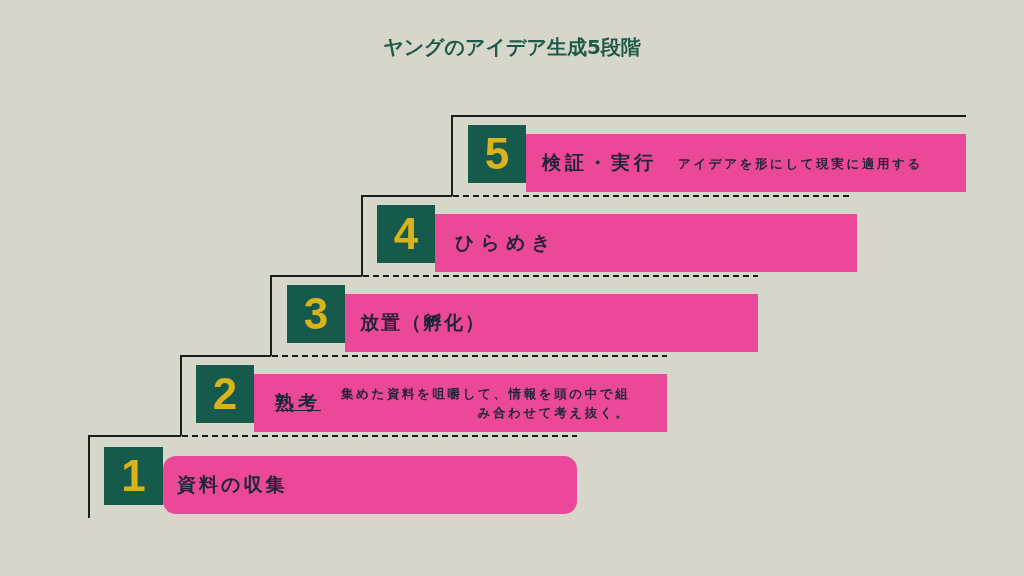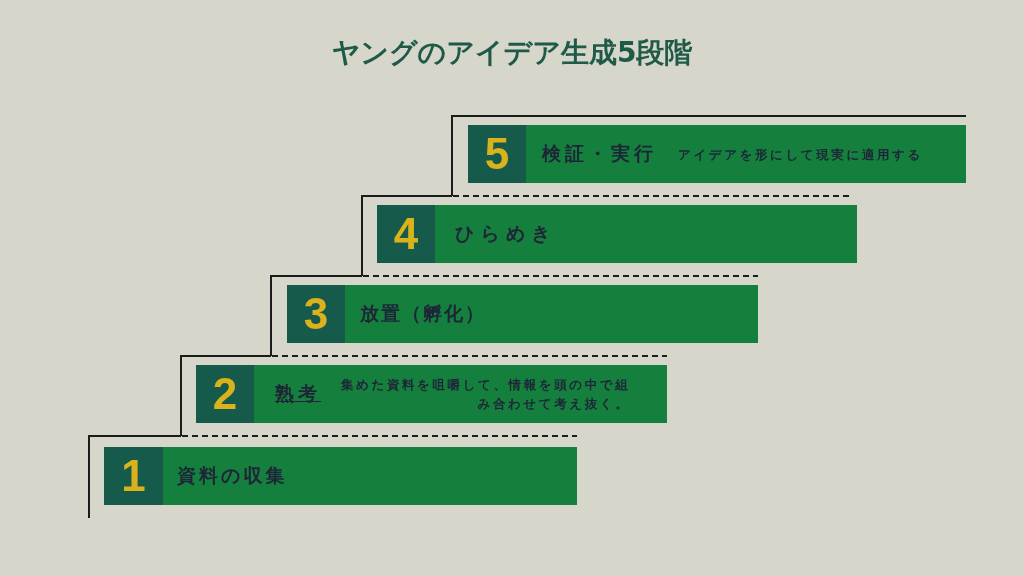--- a/index.html
+++ b/index.html
@@ -5,40 +5,40 @@
   html, body { margin: 0; padding: 0; }
   body {
     width: 1024px; height: 576px; overflow: hidden;
     background: #d6d6cb;
     position: relative;
     font-family: "DejaVu Sans", "Liberation Sans", sans-serif;
   }
   .page-title {
     position: absolute; left: 0; top: 34px; width: 1024px;
     text-align: center;
-    font-size: 28px; font-weight: bold; color: #1f5a48;
+    font-size: 20px; font-weight: bold; color: #1f5a48;
     letter-spacing: 0px;
   }
   .vline { position: absolute; width: 2px; background: #1c1c1c; }
   .hline-solid { position: absolute; height: 2px; background: #1c1c1c; }
   .hline-dash {
     position: absolute; height: 2px;
     background: repeating-linear-gradient(90deg, #1c1c1c 0 6px, transparent 6px 10px);
   }
   .step { position: absolute; height: 58px; display: block; }
   .num-box {
     position: absolute; left: 0; top: 0; width: 58px; height: 58px;
     background: #155a4b;
     display: flex; align-items: center; justify-content: center;
     color: #d9b21c; font-size: 44px; font-weight: bold;
     font-family: "Liberation Sans", "DejaVu Sans", sans-serif;
   }
   .card {
-    position: absolute; left: 58px; top: 0; height: 58px;
-    background: #15803d;
+    position: absolute; left: 58px; top: 9px; height: 58px;
+    background: #ec4899;
   }
   .step-title {
     position: absolute; left: 16px; top: 0; height: 58px;
     display: flex; align-items: center;
     font-size: 19px; font-weight: bold; color: #1e2538;
     letter-spacing: 4px; white-space: nowrap;
   }
   .step-desc {
     position: absolute; top: 0; height: 58px;
     display: flex; align-items: center;
@@ -99,16 +99,16 @@
   <div class="num-box">2</div>
   <div class="card" style="width:413px;">
     <div class="step-title" style="left:21px;text-decoration:underline;">熟考</div>
     <div class="step-desc" style="left:87px;text-align:right;">集めた資料を咀嚼して、情報を頭の中で組
 み合わせて考え抜く。</div>
   </div>
 </div>
 
 <div class="step" style="left:104px; top:447px;">
   <div class="num-box" style="width:59px;">1</div>
-  <div class="card" style="left:59px; width:414px;">
+  <div class="card" style="left:59px; width:414px;border-radius:13px;">
     <div class="step-title" style="left:14px; letter-spacing:3px;">資料の収集</div>
   </div>
 </div>
 
 </body></html>

